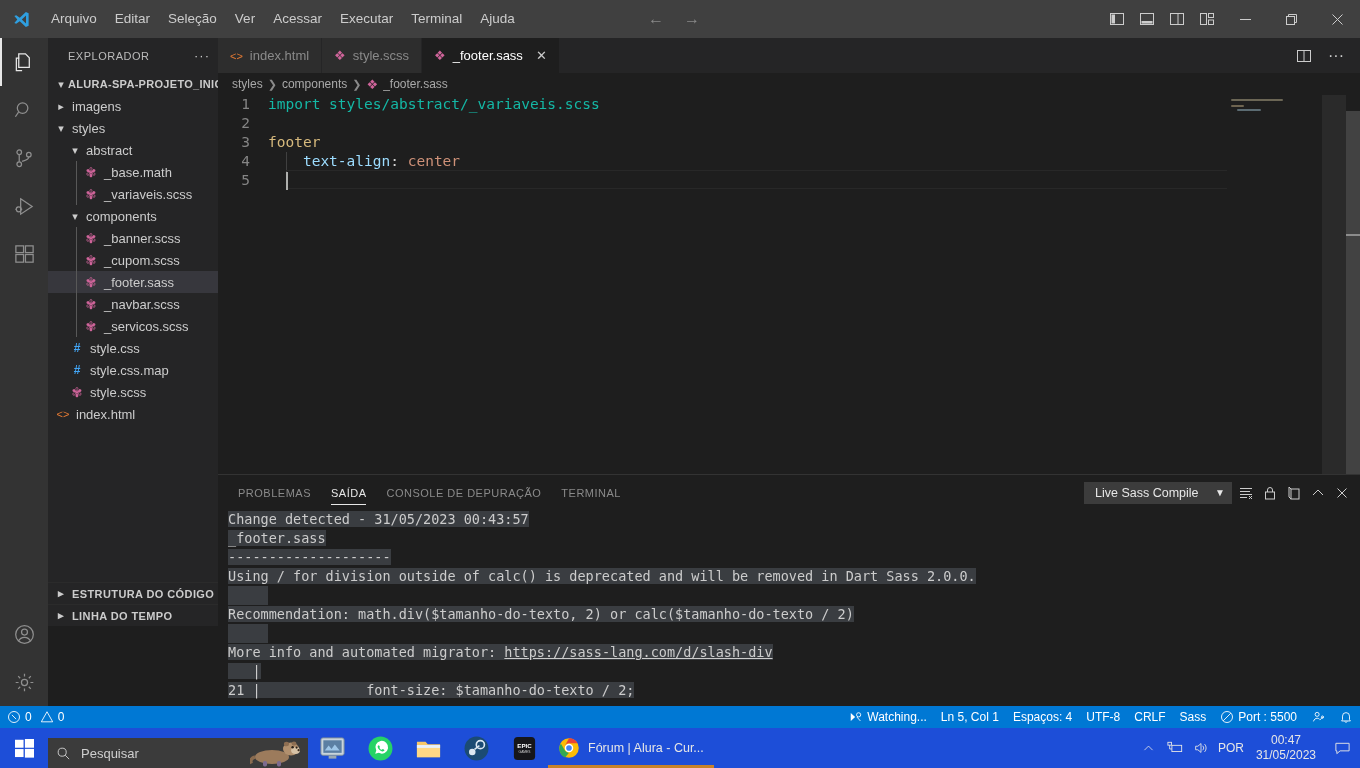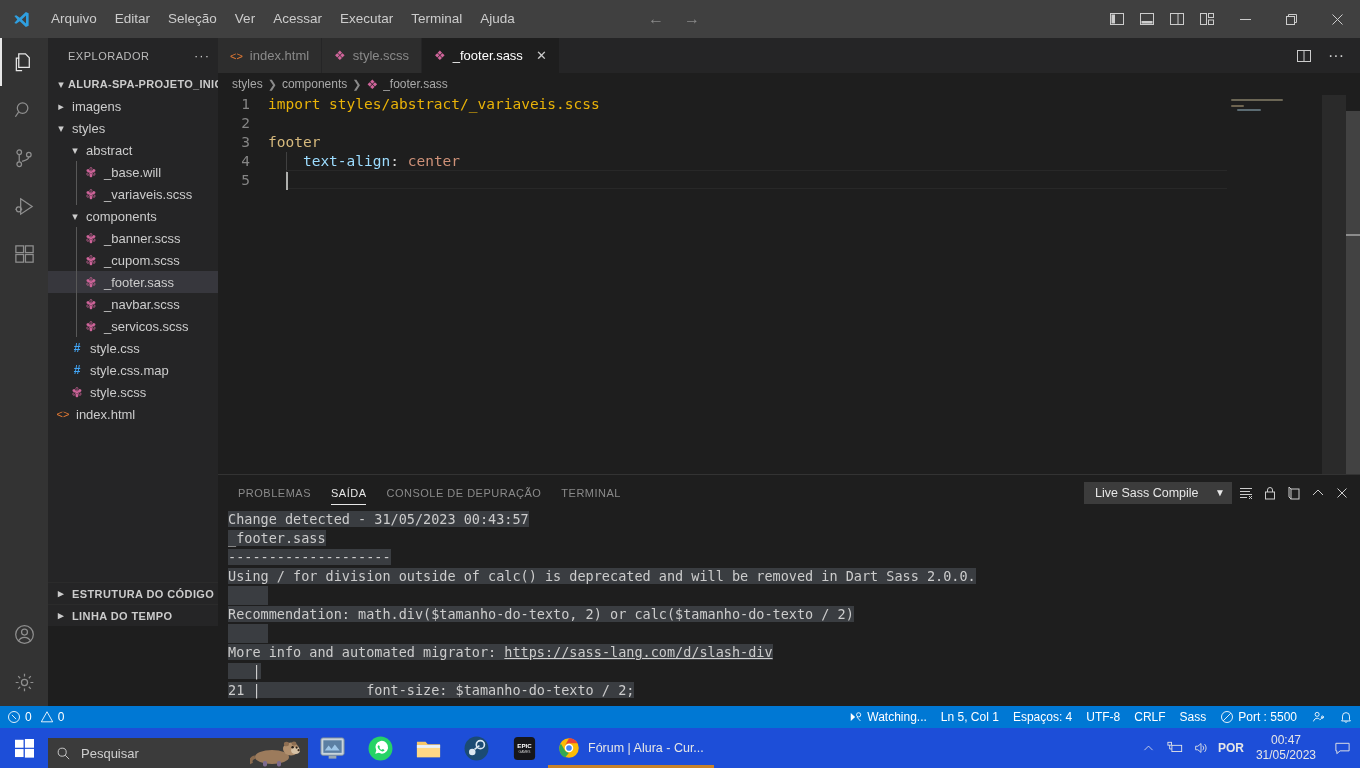--- a/index.html
+++ b/index.html
@@ -84,21 +84,21 @@
   .bc-sep { color: #8a8a8a; font-size: 11px; }
 
   #code-wrap { position: relative; height: 411px; background: #1e1e1e; overflow: hidden; }
   #code {
     position: absolute; left: 0; top: 0;
     font-family: "DejaVu Sans Mono", monospace; font-size: 14.5px; line-height: 19px;
   }
   .code-line { height: 19px; display: flex; align-items: center; white-space: pre; }
   .lnum { width: 50px; text-align: right; padding-right: 18px; color: #858585; flex: 0 0 50px; }
   .ctext { position: relative; }
-  .tok-key { color: #eab308; text-align: center; }
+  .tok-key { color: #14b8a6; text-align: center; }
   .tok-sel { color: #d7ba7d; }
   .tok-prop { color: #9cdcfe; }
   .tok-punc { color: #d4d4d4; }
   .tok-val { color: #ce9178; }
   .tok-plain { color: #d4d4d4; }
   .cur-line-border { position: absolute; left: 68px; right: 133px; height: 19px; border-top: 1px solid #282828; border-bottom: 1px solid #282828; }
   .caret { position: absolute; width: 2px; height: 18px; background: #aeafad; }
   .ind-guide { position: absolute; width: 1px; height: 19px; background: #404040; }
 
   #minimap { position: absolute; right: 14px; top: 0; width: 119px; height: 411px; background: #1e1e1e; }
@@ -306,21 +306,21 @@
         <span class="twisty">▾</span>
         <span style="margin-left: 4px;">styles</span>
       </div>
       <div class="tree-row" style="padding-left: 20px;">
         <span class="twisty">▾</span>
         <span style="margin-left: 4px;">abstract</span>
       </div>
       <div class="tree-row" style="padding-left: 34px;">
         <span class="indent-guide" style="left: 28px;"></span>
         <span class="ficon sass-ico">✾</span>
-        <span style="margin-left: 4px;">_base.will</span>
+        <span style="margin-left: 4px;">_base.math</span>
       </div>
       <div class="tree-row" style="padding-left: 34px;">
         <span class="indent-guide" style="left: 28px;"></span>
         <span class="ficon sass-ico">✾</span>
         <span style="margin-left: 4px;">_variaveis.scss</span>
       </div>
       <div class="tree-row" style="padding-left: 20px;">
         <span class="twisty">▾</span>
         <span style="margin-left: 4px;">components</span>
       </div>
@@ -641,21 +641,21 @@
           <rect x="1" y="2.6" width="4" height="3.2" fill="none" stroke="#e6e6e6"></rect>
           <path d="M3 5.8v4.3h2.5" fill="none" stroke="#e6e6e6"></path>
         </svg>
     </div>
     <div class="tray-icon">
       <svg width="16" height="16" viewBox="0 0 18 18">
           <path d="M3 7h2.5L9 4v10L5.5 11H3z" fill="none" stroke="#e6e6e6"></path>
           <path d="M11 6.5a3.6 3.6 0 0 1 0 5M13 4.6a6.4 6.4 0 0 1 0 8.8" fill="none" stroke="#e6e6e6"></path>
         </svg>
     </div>
-    <div class="tray-icon" style="width:34px;font-size:12px;font-weight:bold;">POR</div>
+    <div class="tray-icon" style="width:34px;font-size:12px;">POR</div>
     <div id="clock">
       <span>00:47</span>
       <span>31/05/2023</span>
     </div>
     <div id="notif">
       <svg width="17" height="17" viewBox="0 0 18 18">
           <path d="M2 3.5h14v8H6.5L3 14.4V11.5H2z" fill="none" stroke="#e6e6e6"></path>
         </svg>
     </div>
   </div>

